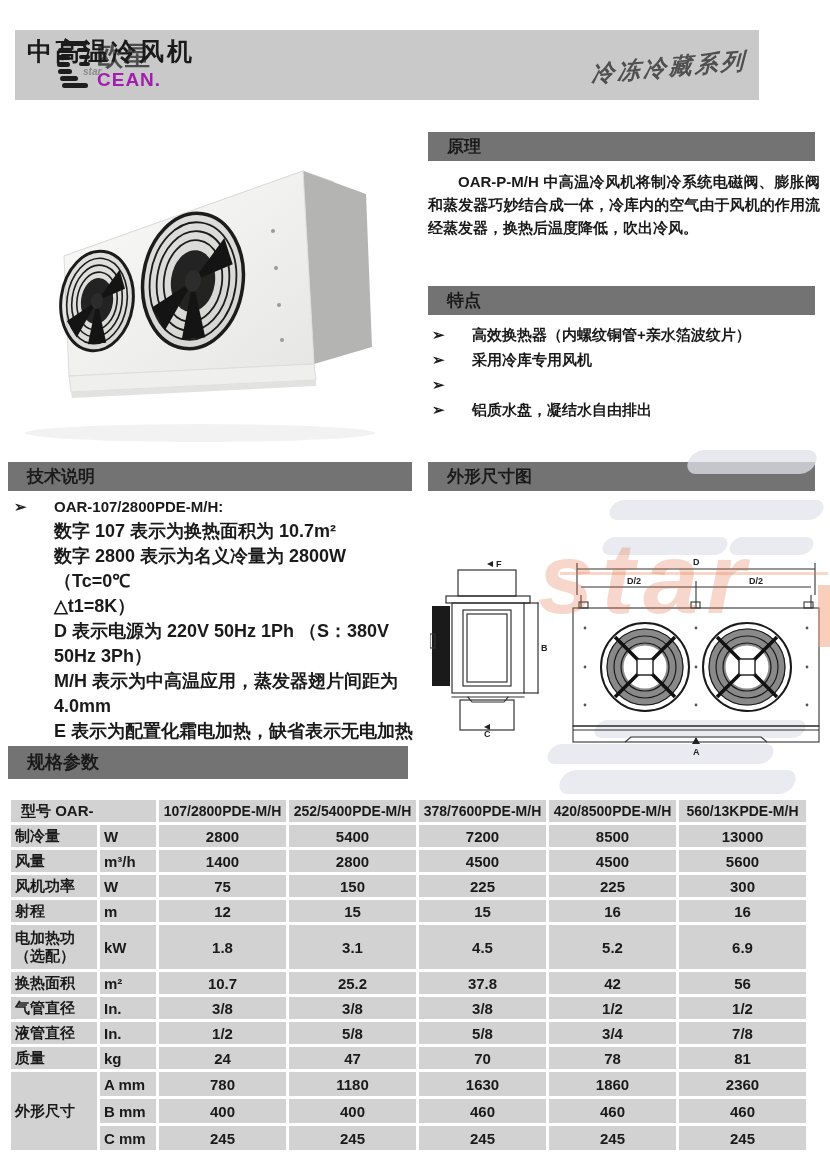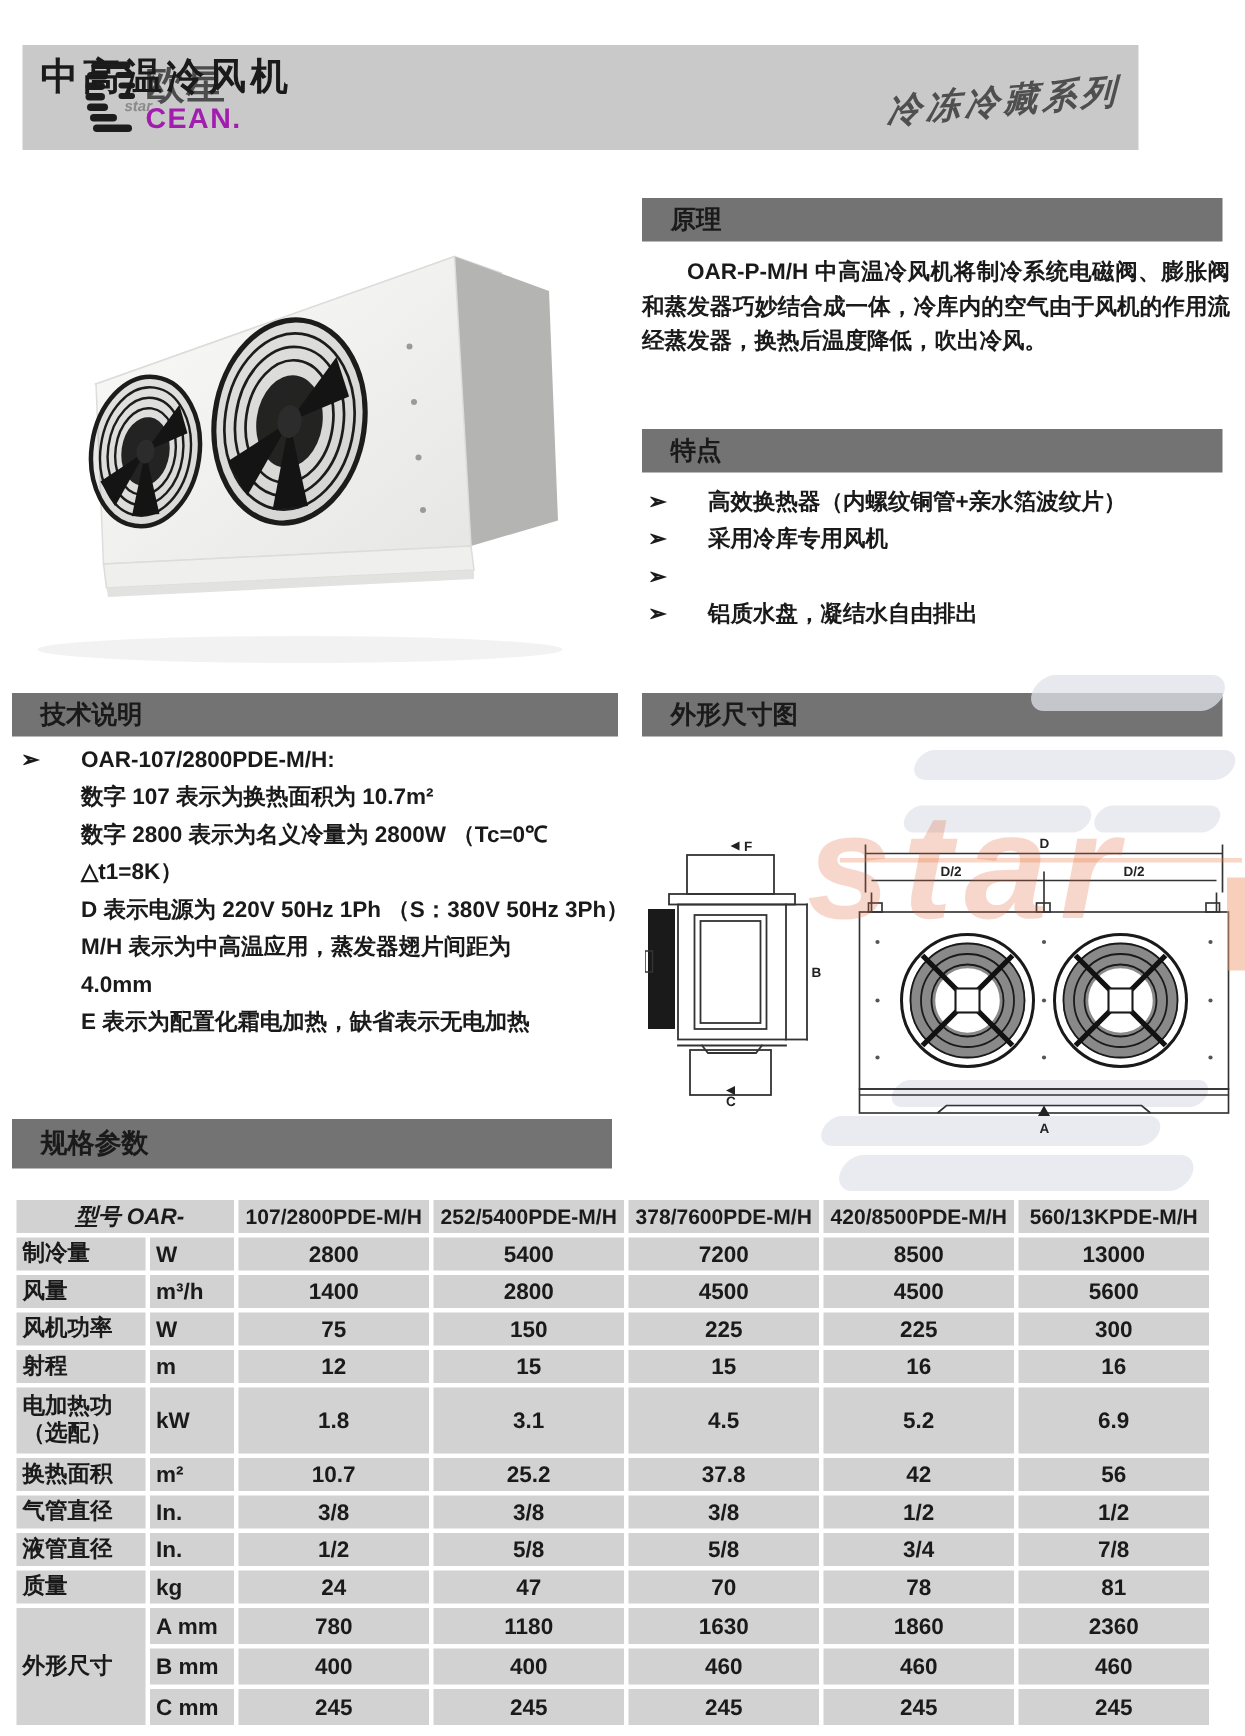--- a/index.html
+++ b/index.html
@@ -18,26 +18,26 @@
   .series{position:absolute;right:12px;top:22px;font-size:23px;font-weight:bold;font-style:italic;
           color:#4f4f4f;letter-spacing:3px;transform:rotate(-5deg) skewX(-6deg);}
   
   .sec-bar{position:absolute;height:29px;background:#737373;font-size:17px;font-weight:bold;
            line-height:29px;padding-left:19px;box-sizing:border-box;z-index:3;}
   
   .para{position:absolute;font-size:15px;font-weight:bold;line-height:23px;text-align:justify;}
   .indent{text-indent:2em;}
   .bullet-row{display:flex;align-items:flex-start;line-height:25px;font-size:15px;font-weight:bold;}
   .bullet-marker{width:44px;flex:0 0 44px;padding-left:4px;box-sizing:border-box;}
-  .tech-line{padding-left:44px;line-height:25px;font-size:15px;font-weight:bold;}
+  .tech-line{padding-left:44px;line-height:25px;font-size:18px;font-weight:bold;}
   
   table.specs{position:absolute;left:8px;top:797px;border-collapse:separate;border-spacing:3px;z-index:3;}
   table.specs th,table.specs td{background:#d2d2d2;font-size:15px;font-weight:bold;padding:0 4px;height:22px;}
   table.specs th{height:22px;font-size:14px;text-align:center;white-space:nowrap;}
-  table.specs th.lblh{text-align:center;padding-left:10px;font-size:15px;font-style:italic;}
+  table.specs th.lblh{text-align:left;padding-left:10px;font-size:15px;}
   td.lbl{text-align:left;padding-left:6px;white-space:pre-line;line-height:18px;}
   td.unit{text-align:left;padding-left:4px;}
   td.val{text-align:center;}
   tr.tall td{height:44px;}
   tr.dimrow td{height:24px;margin-left:38px;}
   
   .wm-bar{position:absolute;background:#dfe2e9;border-radius:12px;opacity:.7;z-index:0;transform:skewX(-18deg);}
   .wm-over{z-index:4;opacity:.75;}
   .wm-star{position:absolute;left:538px;top:528px;font-size:100px;font-weight:bold;font-style:italic;
            letter-spacing:8px;color:rgba(225,100,55,.26);z-index:2;line-height:1;pointer-events:none;}

